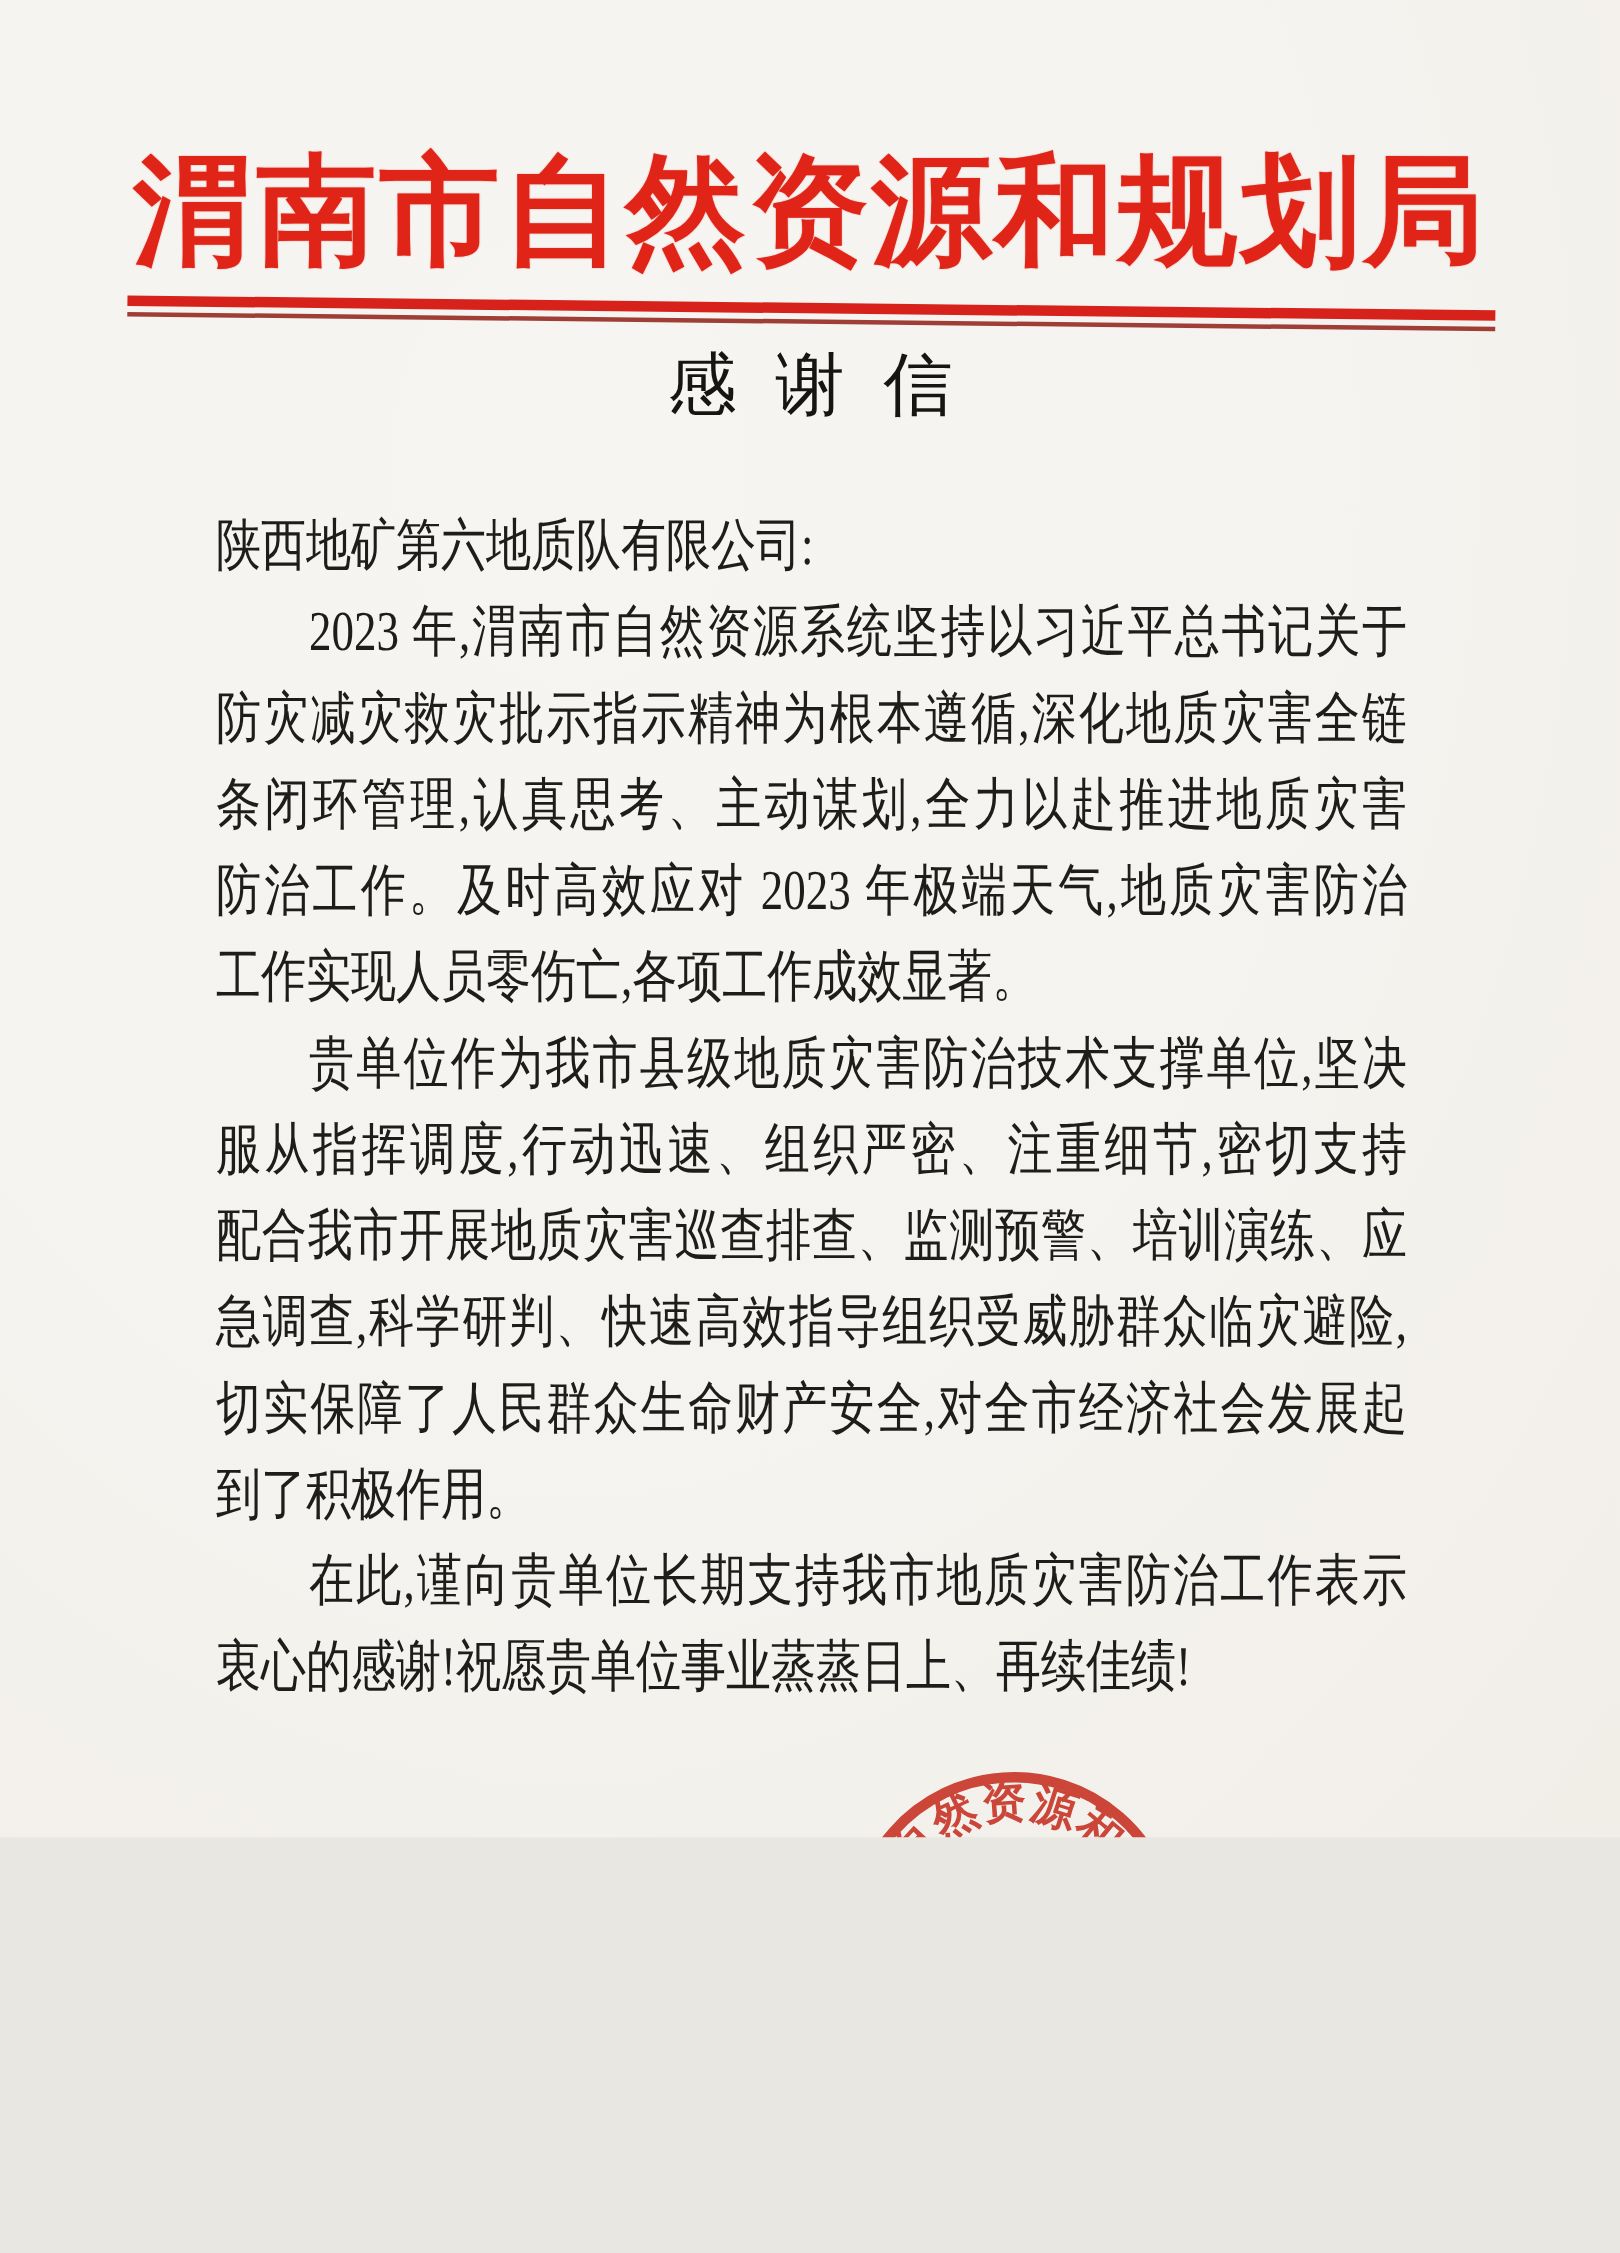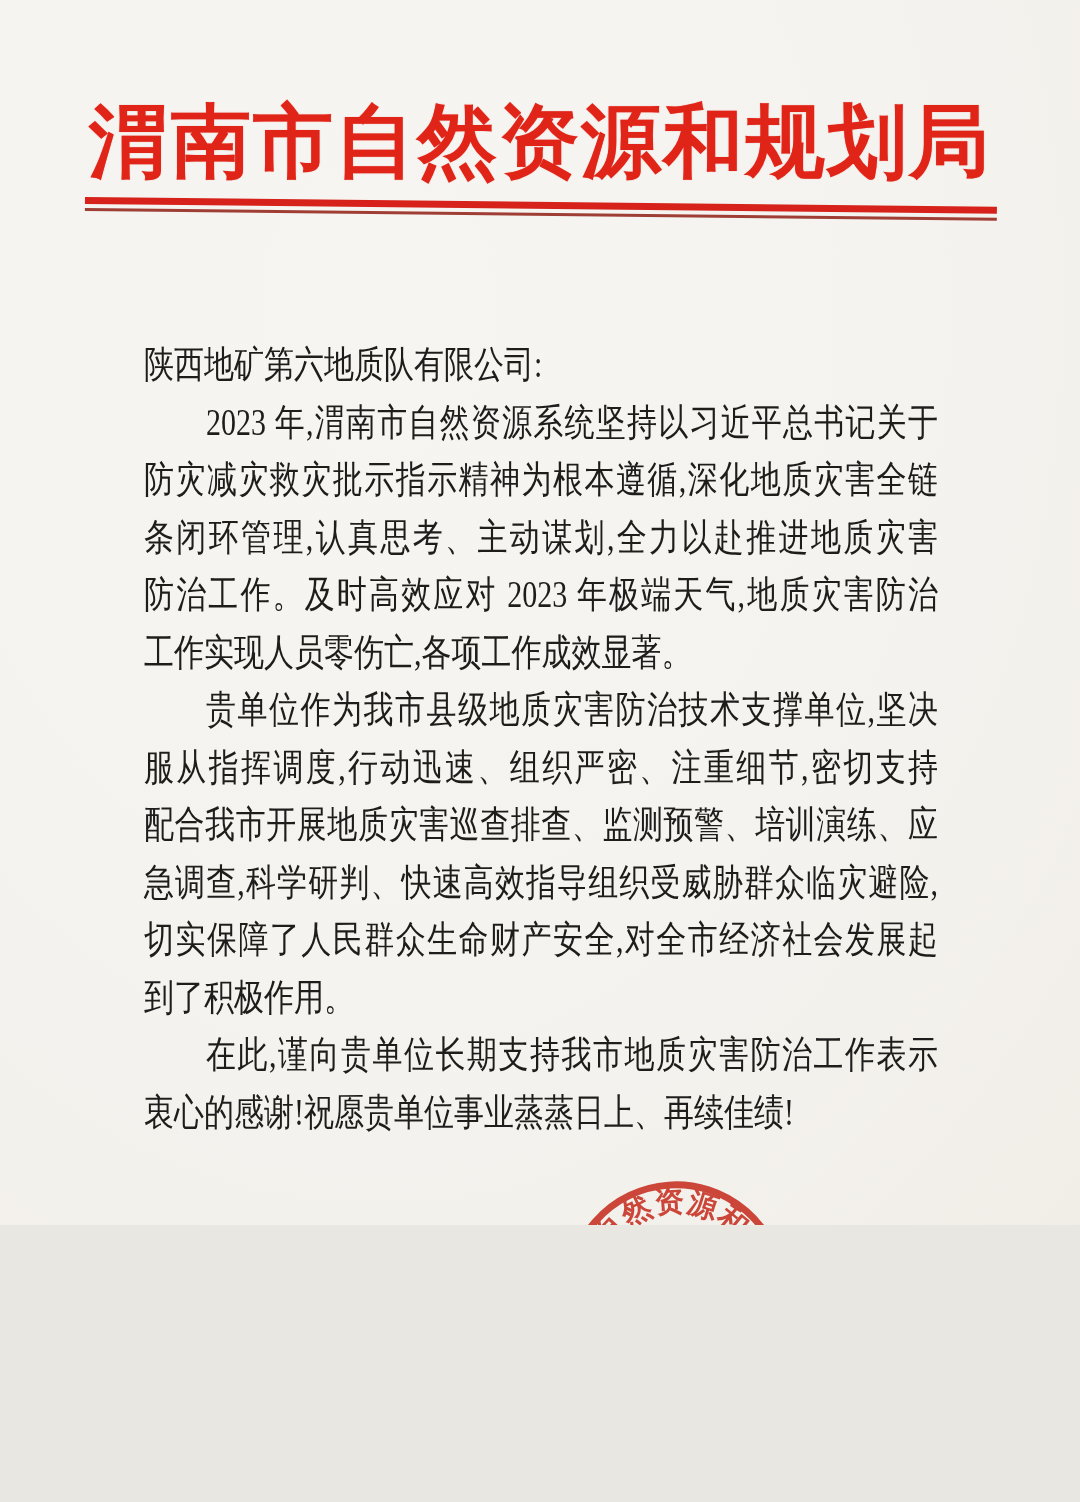--- a/index.html
+++ b/index.html
@@ -129,20 +129,21 @@
 <div class="page">
 
   <div class="agency-title">渭南市自然资源和规划局</div>
 
   <div class="rule rule-top">
     <div class="bar thick"></div>
     <div class="bar gap"></div>
     <div class="bar thin"></div>
   </div>
 
+  <div class="doc-title">感谢信</div>
 
   <div class="body-text">
       <div class="line">陕西地矿第六地质队有限公司:</div>
       <div class="line indent fill">2023 年,渭南市自然资源系统坚持以习近平总书记关于</div>
       <div class="line fill">防灾减灾救灾批示指示精神为根本遵循,深化地质灾害全链</div>
       <div class="line fill">条闭环管理,认真思考、主动谋划,全力以赴推进地质灾害</div>
       <div class="line fill">防治工作。及时高效应对 2023 年极端天气,地质灾害防治</div>
       <div class="line">工作实现人员零伤亡,各项工作成效显著。</div>
       <div class="line indent fill">贵单位作为我市县级地质灾害防治技术支撑单位,坚决</div>
       <div class="line fill">服从指挥调度,行动迅速、组织严密、注重细节,密切支持</div>

